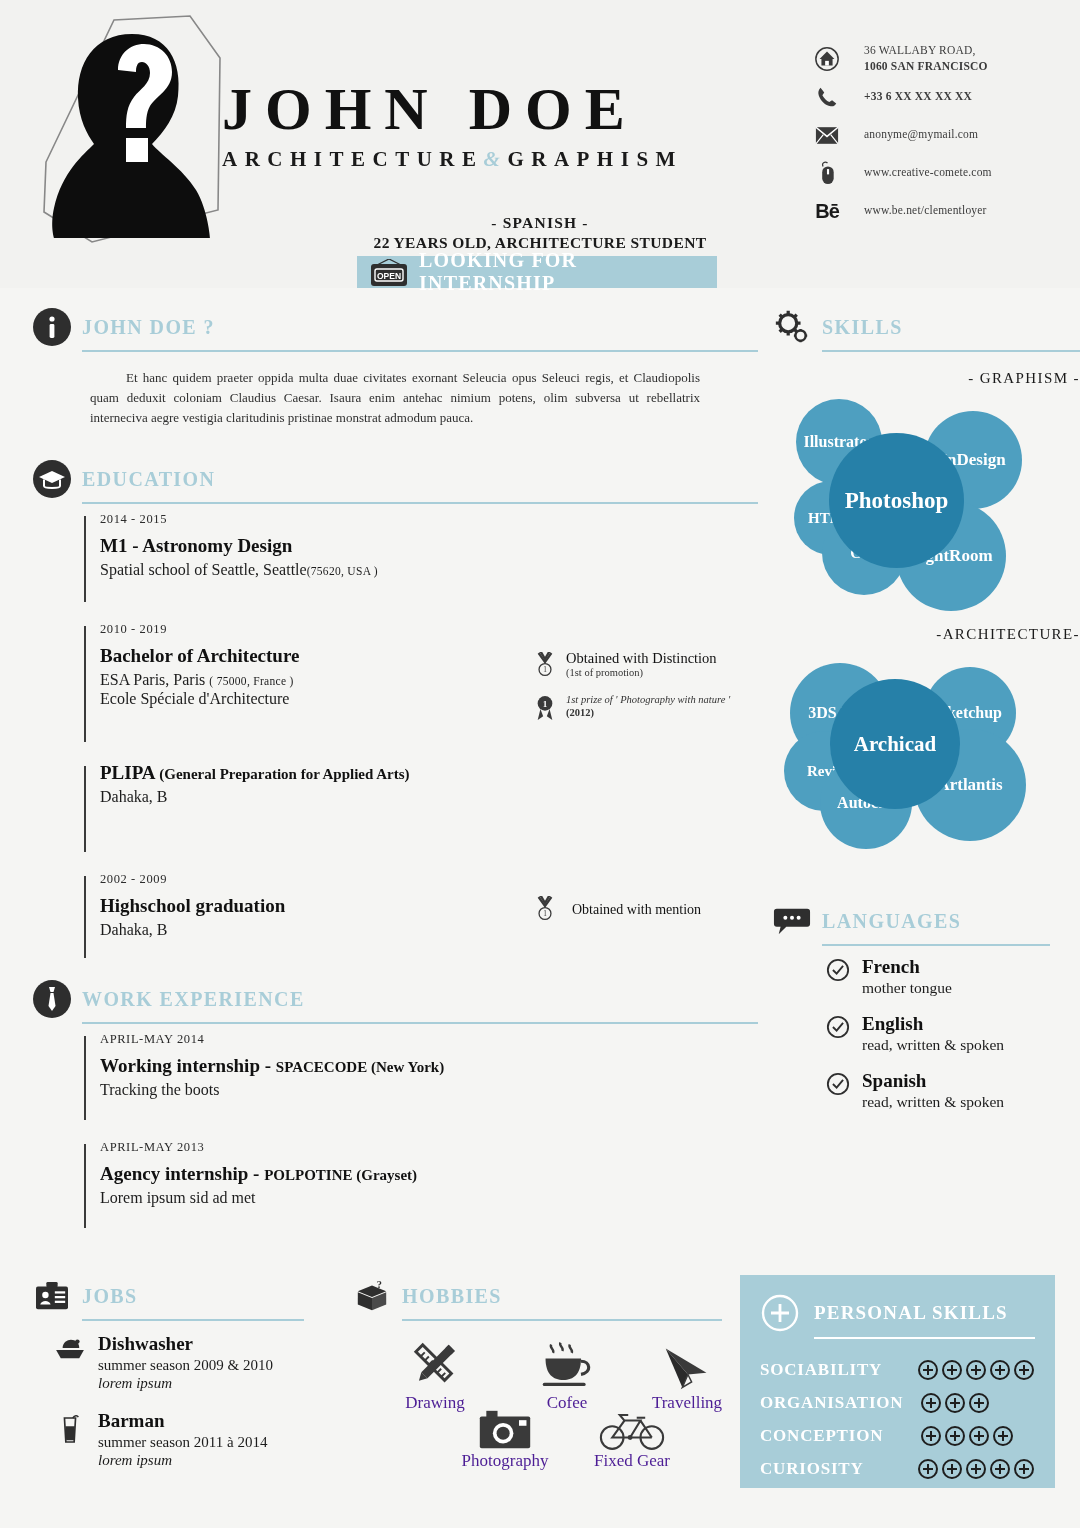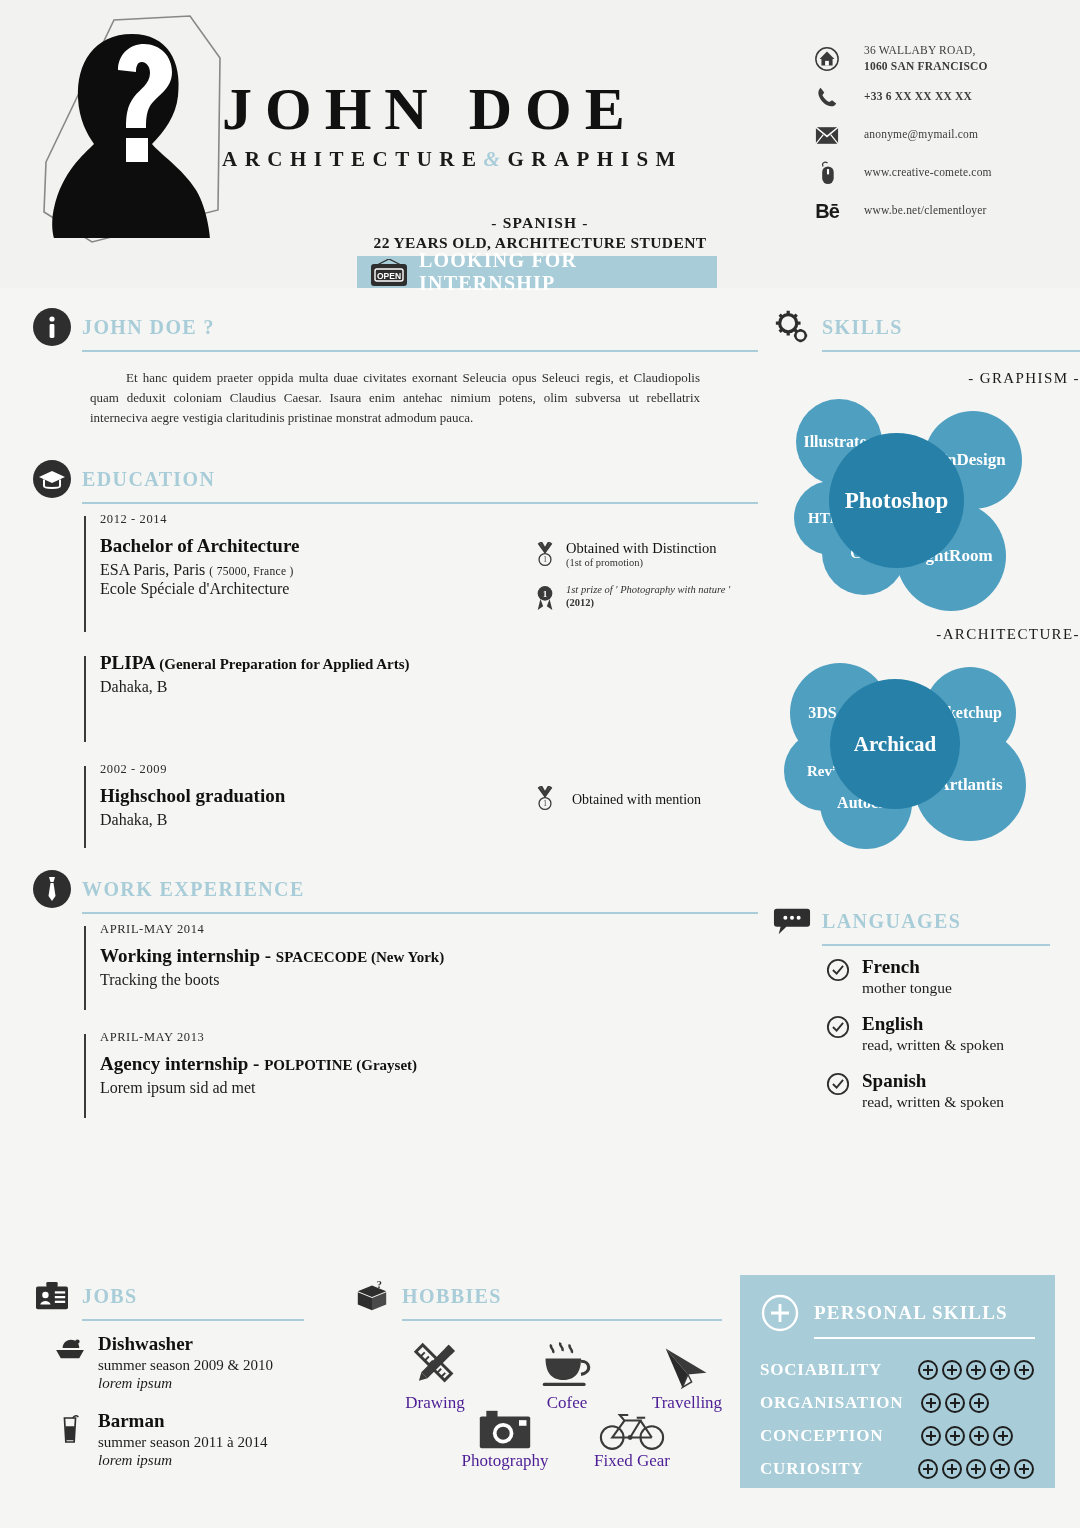--- a/index.html
+++ b/index.html
@@ -271,23 +271,30 @@
             <path d="M6 17 L19 11 L32 17 L19 23 Z" fill="#ffffff"></path>
             <path d="M11 19.5 L11 26 C11 28.5 27 28.5 27 26 L27 19.5" fill="none" stroke="#ffffff" stroke-width="2"></path>
           </svg>
         </span>
         <span class="sec-title">EDUCATION</span>
       </div>
       <div class="sec-rule" style="width:676px;"></div>
 
       <div class="entries">
 
+        <div class="entry" style="min-height:88px;">
+          <div class="entry-date">2014 - 2015</div>
+          <div class="entry-title">M1 - Astronomy Design</div>
+          <div class="entry-sub">
+            <span>Spatial school of Seattle, Seattle</span><span class="tiny">(75620, USA )</span>
+          </div>
+        </div>
 
         <div class="entry" style="min-height:118px;">
-          <div class="entry-date">2012 - 2014</div>
+          <div class="entry-date">2010 - 2019</div>
           <div class="entry-title">Bachelor of Architecture</div>
           <div class="entry-sub">
             <span>ESA Paris, Paris</span> <span class="tiny">( 75000, France )</span>
           </div>
           <div class="entry-sub2">Ecole Spéciale d'Architecture</div>
 
           <div class="awards">
             <div class="award">
               <span class="award-icon">
                 <svg viewBox="0 0 24 30" width="22" height="28">

